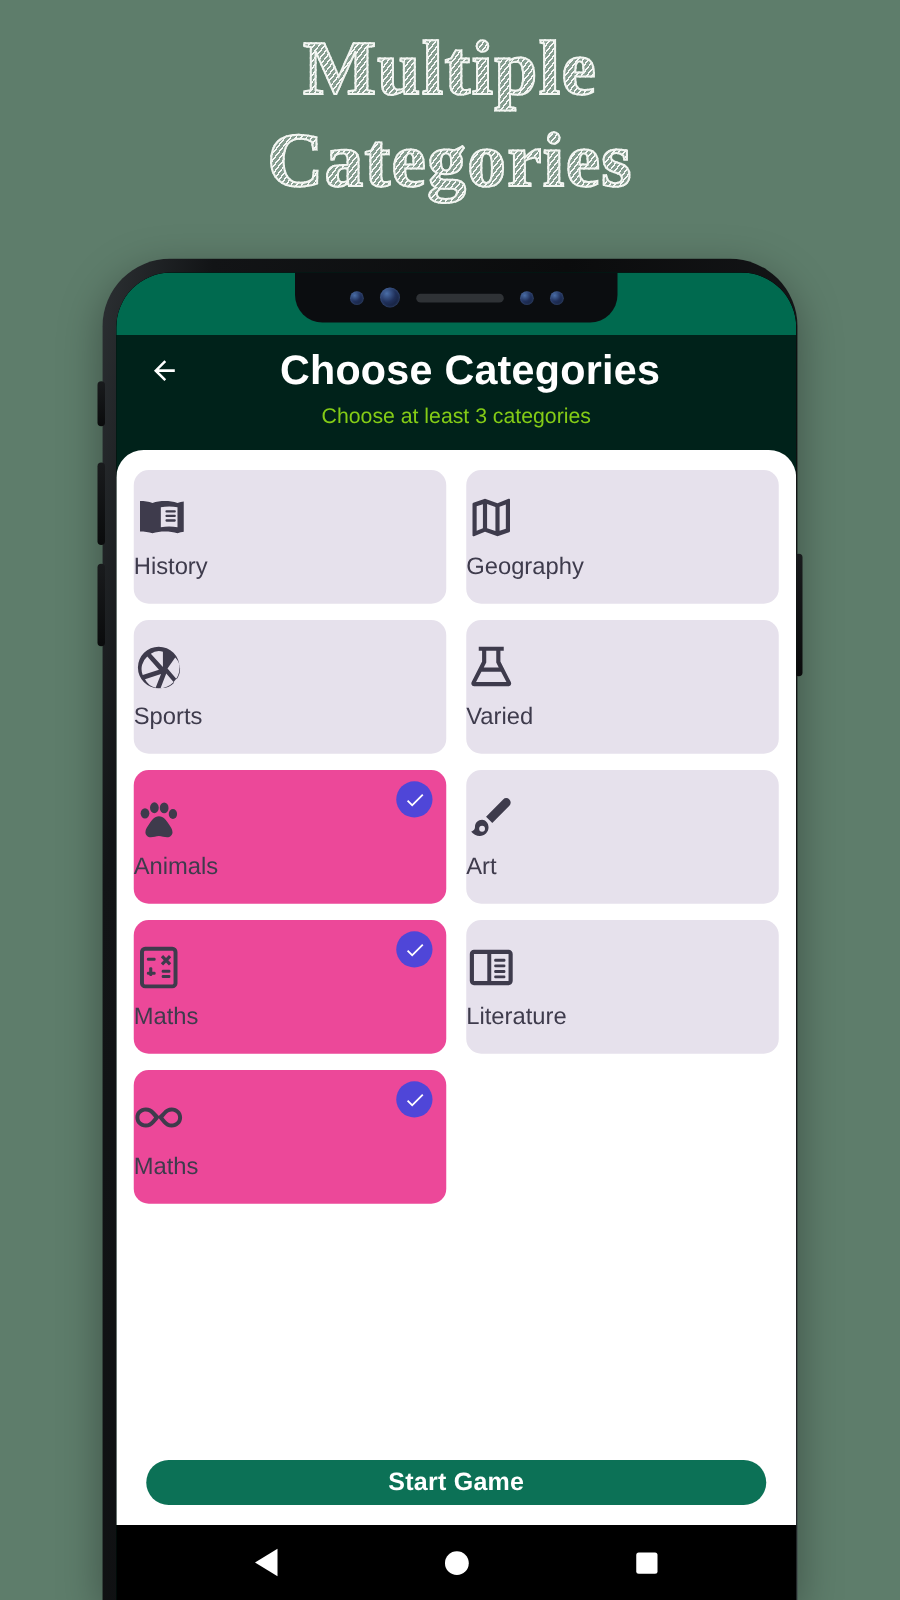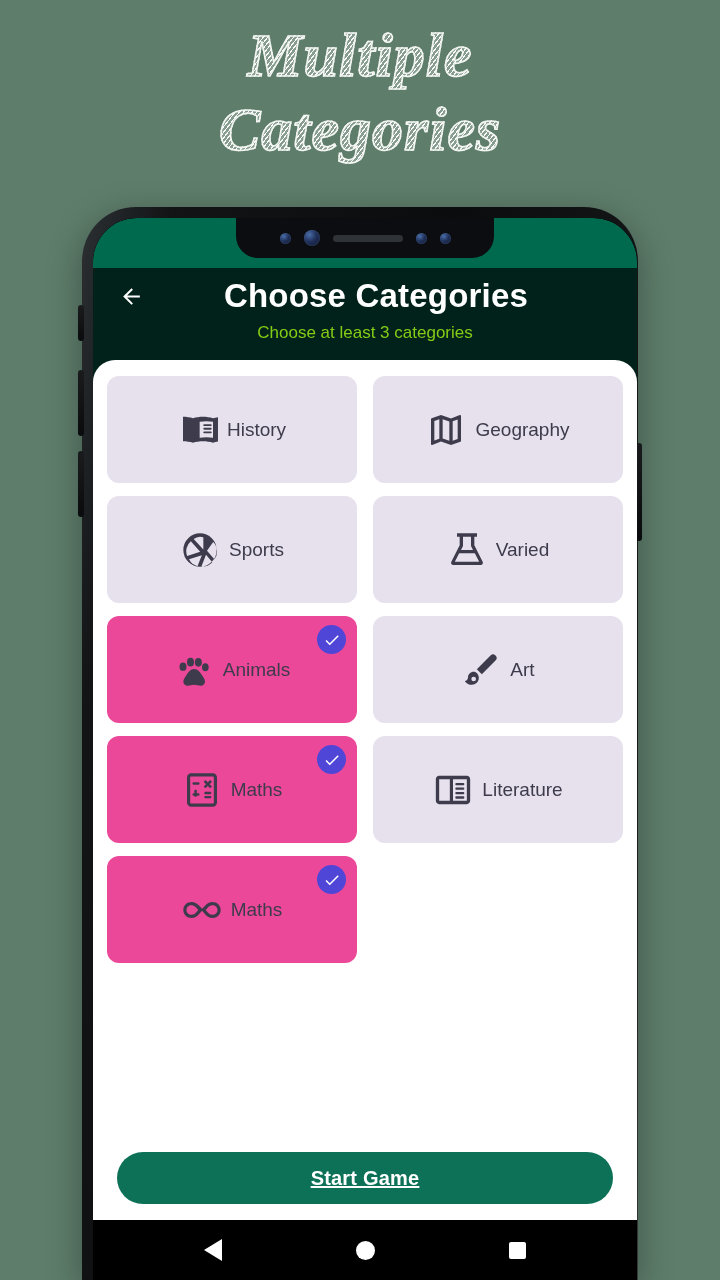--- a/index.html
+++ b/index.html
@@ -26,21 +26,21 @@
     background-image:repeating-linear-gradient(
         -52deg,
         rgba(255,255,255,0.95) 0px,
         rgba(255,255,255,0.95) 1.1px,
         rgba(255,255,255,0) 1.1px,
         rgba(255,255,255,0) 3.4px);
     -webkit-background-clip:text;
     background-clip:text;
     text-shadow:0 0 1px rgba(255,255,255,0.25);
   }
-  .headline div { white-space:nowrap;font-style:italic; }
+  .headline div { white-space:nowrap; }
 
   
   .phone {
     position:absolute;
     left:82px; top:207px;
     width:556px; height:1073px;
     background:linear-gradient(100deg,#2c3033 0%,#121416 12%,#0b0c0d 50%,#17191b 88%,#34393d 100%);
     border-radius:54px 54px 0 0;
     padding:11px 1px 0 11px;
     box-shadow:0 10px 34px rgba(0,0,0,0.34);
@@ -147,22 +147,22 @@
     display:grid;
     grid-template-columns:1fr 1fr;
     gap:13px 16px;
     align-content:start;
   }
   .card {
     position:relative;
     height:107px;
     border-radius:12px;
     background:#E6E1EC;
-    display:flex; flex-direction:row;
-    align-items:center; justify-content:center;
+    display:flex; flex-direction:column;
+    justify-content:center;
     gap:9px;
     cursor:pointer;
   }
   .card.selected { background:#ec4899; }
   .card-icon {
     width:40px; height:40px;
     display:flex; align-items:center; justify-content:center;
     color:#3E3B4C;
   }
   .card-icon svg { display:block; width:100%; height:100%; fill:#3E3B4C; }
@@ -179,31 +179,30 @@
     align-items:center; justify-content:center;
   }
   .card.selected .check-badge { display:flex; }
   .check-badge svg { width:18px; height:18px; display:block; }
 
   .sheet-spacer { flex:1 1 auto; min-height:0; }
 
   .cta-wrap { padding:0 24px 16px 24px; flex:0 0 auto; }
   .cta {
     display:block; width:100%;
-    height:52px;
+    height:36px;
     border:none;
     border-radius:26px;
     background:#0C7156;
     color:#FFFFFF;
     font-family:"Liberation Sans", sans-serif;
     font-size:20px;
     font-weight:700;
     letter-spacing:0.2px;
     cursor:pointer;
-    text-decoration:underline;
   }
 
   
   .navbar {
     flex:0 0 auto;
     height:60px;
     background:#000000;
     display:flex; align-items:center; justify-content:space-around;
     padding:0 44px;
   }

